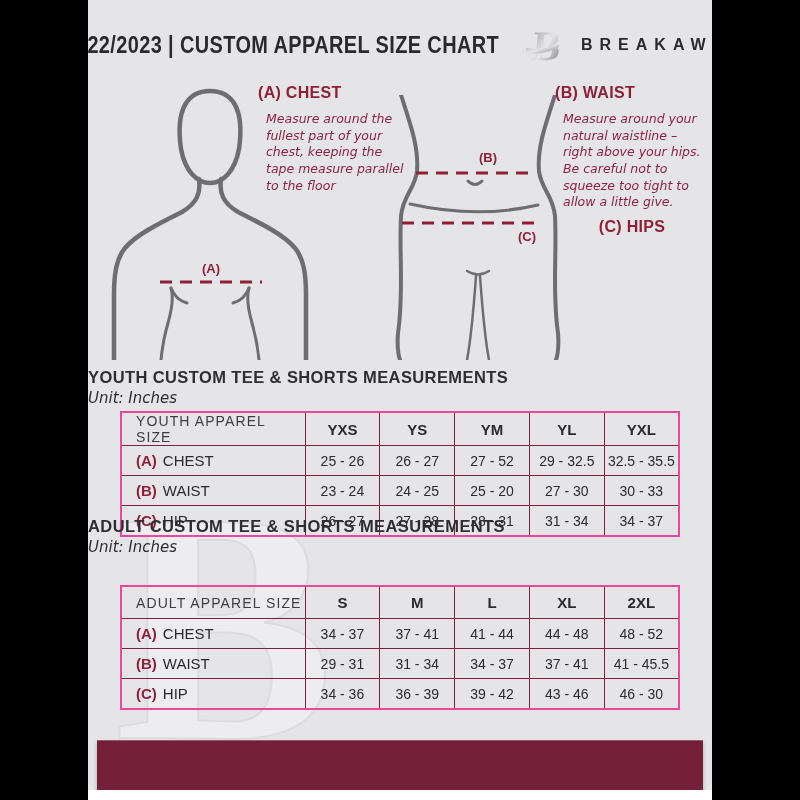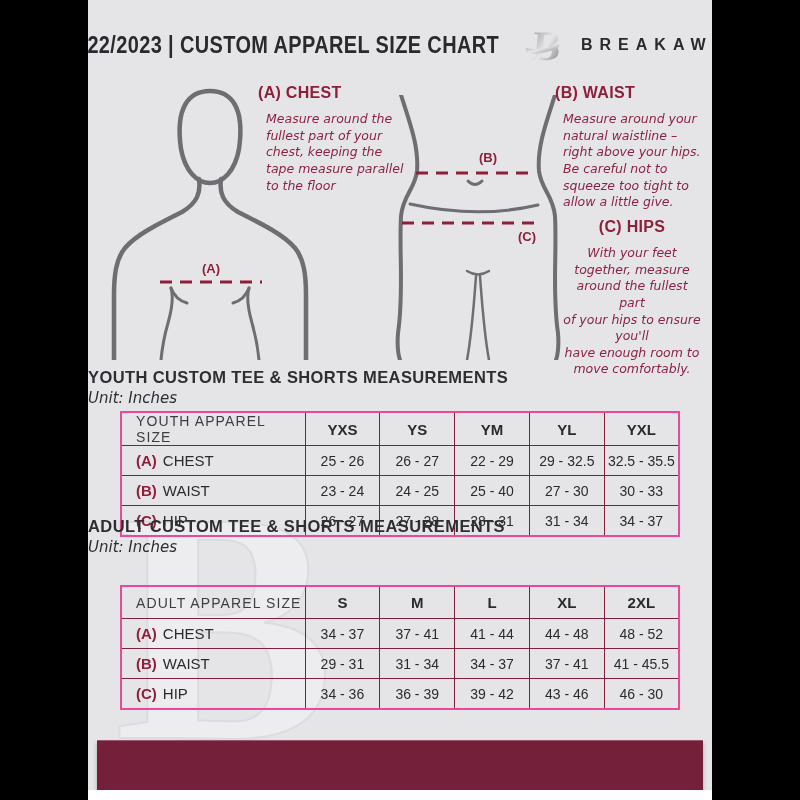--- a/index.html
+++ b/index.html
@@ -122,27 +122,20 @@
       <h3>(B) WAIST</h3>
       <p>Measure around your
 natural waistline –
 right above your hips.
 Be careful not to
 squeeze too tight to
 allow a little give.</p>
     </div>
     <div class="inst inst-hips">
       <h3>(C) HIPS</h3>
-      <p>With your feet
-together, measure
-around the fullest part
-of your hips to ensure
-you'll
-have enough room to
-move comfortably.</p>
     </div>
 
     <div class="sec-title sec-title-youth">
       <div class="t">YOUTH CUSTOM TEE &amp; SHORTS MEASUREMENTS</div>
       <div class="u">Unit: Inches</div>
     </div>
 
     <table class="size-table table-youth">
       <colgroup>
           <col style="width:184px">
@@ -158,29 +151,29 @@
         <th>YXS</th>
         <th>YS</th>
         <th>YM</th>
         <th>YL</th>
         <th>YXL</th>
       </tr>
       <tr>
         <td class="row-label"><span class="pfx">(A)</span><span>CHEST</span></td>
         <td>25 - 26</td>
         <td>26 - 27</td>
-        <td>22 - 29</td>
+        <td>27 - 52</td>
         <td>29 - 32.5</td>
         <td>32.5 - 35.5</td>
       </tr>
       <tr>
         <td class="row-label"><span class="pfx">(B)</span><span>WAIST</span></td>
         <td>23 - 24</td>
         <td>24 - 25</td>
-        <td>25 - 40</td>
+        <td>25 - 20</td>
         <td>27 - 30</td>
         <td>30 - 33</td>
       </tr>
       <tr>
         <td class="row-label"><span class="pfx">(C)</span><span>HIP</span></td>
         <td>26 - 27</td>
         <td>27 - 28</td>
         <td>28 - 31</td>
         <td>31 - 34</td>
         <td>34 - 37</td>

